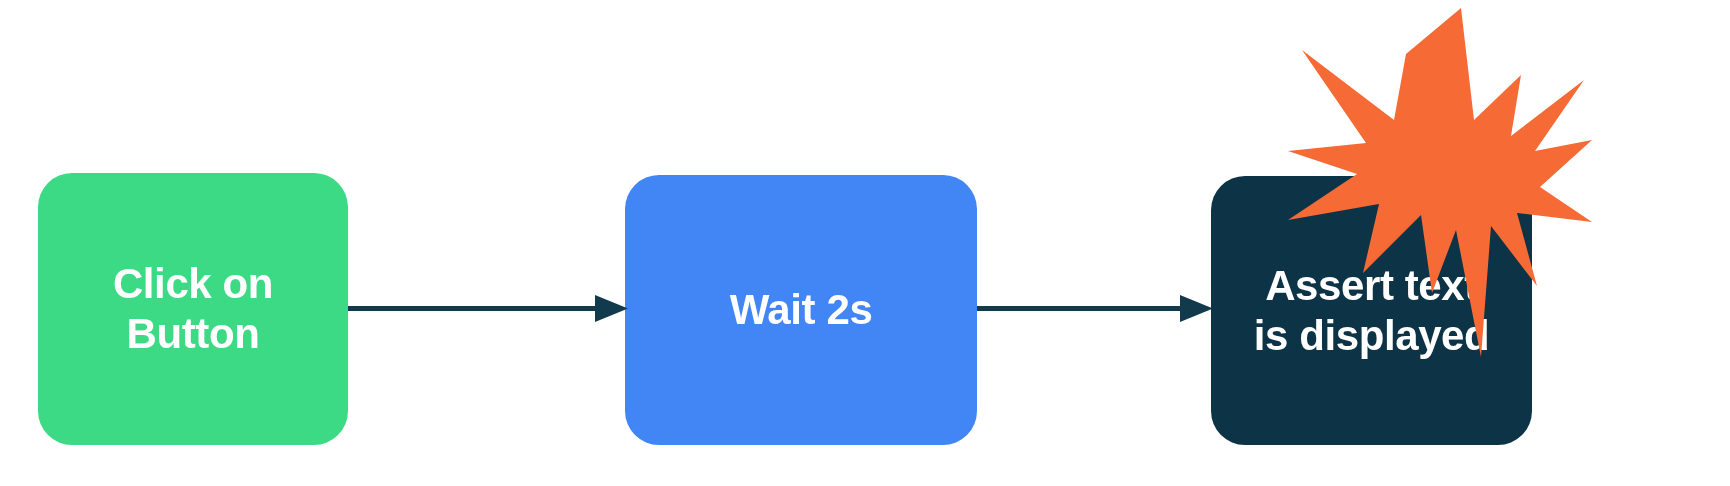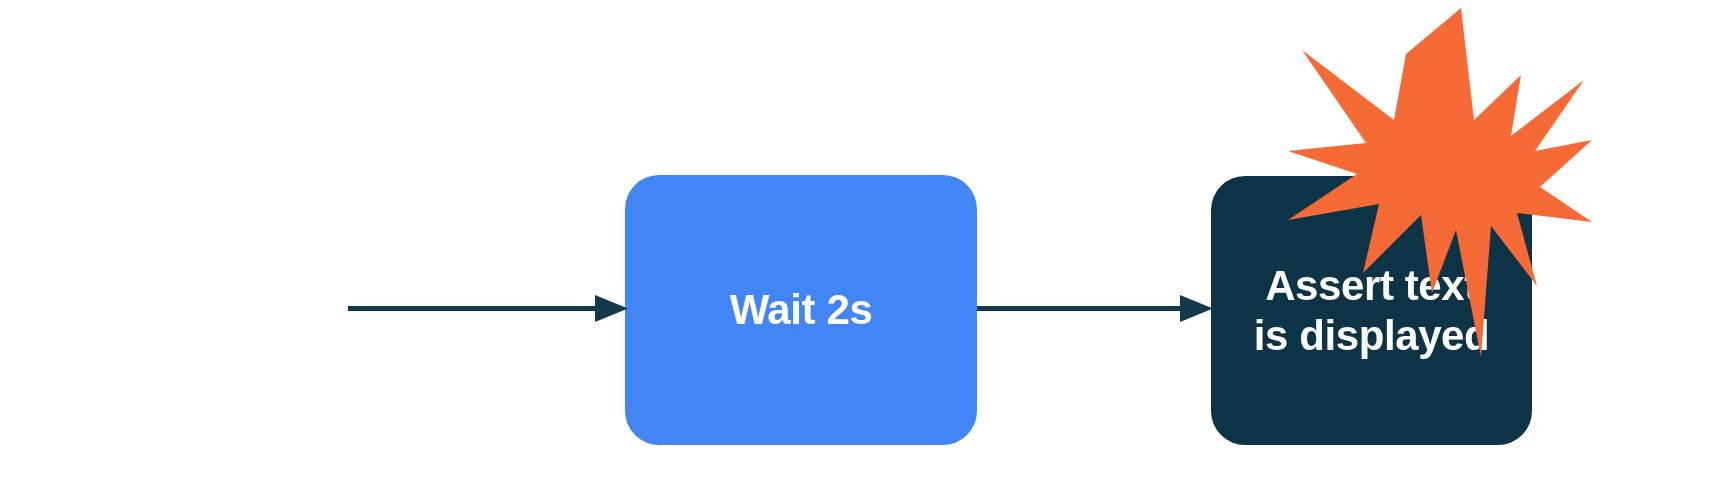--- a/index.html
+++ b/index.html
@@ -84,20 +84,24 @@
 
   <div class="connector" id="connector-2">
     <svg width="236" height="40" viewBox="0 0 236 40" aria-hidden="true">
       <g fill="#123A4D">
         <rect x="0" y="18" width="208" height="5"></rect>
       </g>
       <polygon points="203,7 236,20.5 203,34" fill="#123A4D"></polygon>
     </svg>
   </div>
 
+  <div class="node" id="node-click">
+    <span class="label">Click on
+Button</span>
+  </div>
 
   <div class="node" id="node-wait">
     <span class="label">Wait 2s</span>
   </div>
 
   <div class="node" id="node-assert">
     <span class="label">Assert text
 is displayed</span>
   </div>
 

